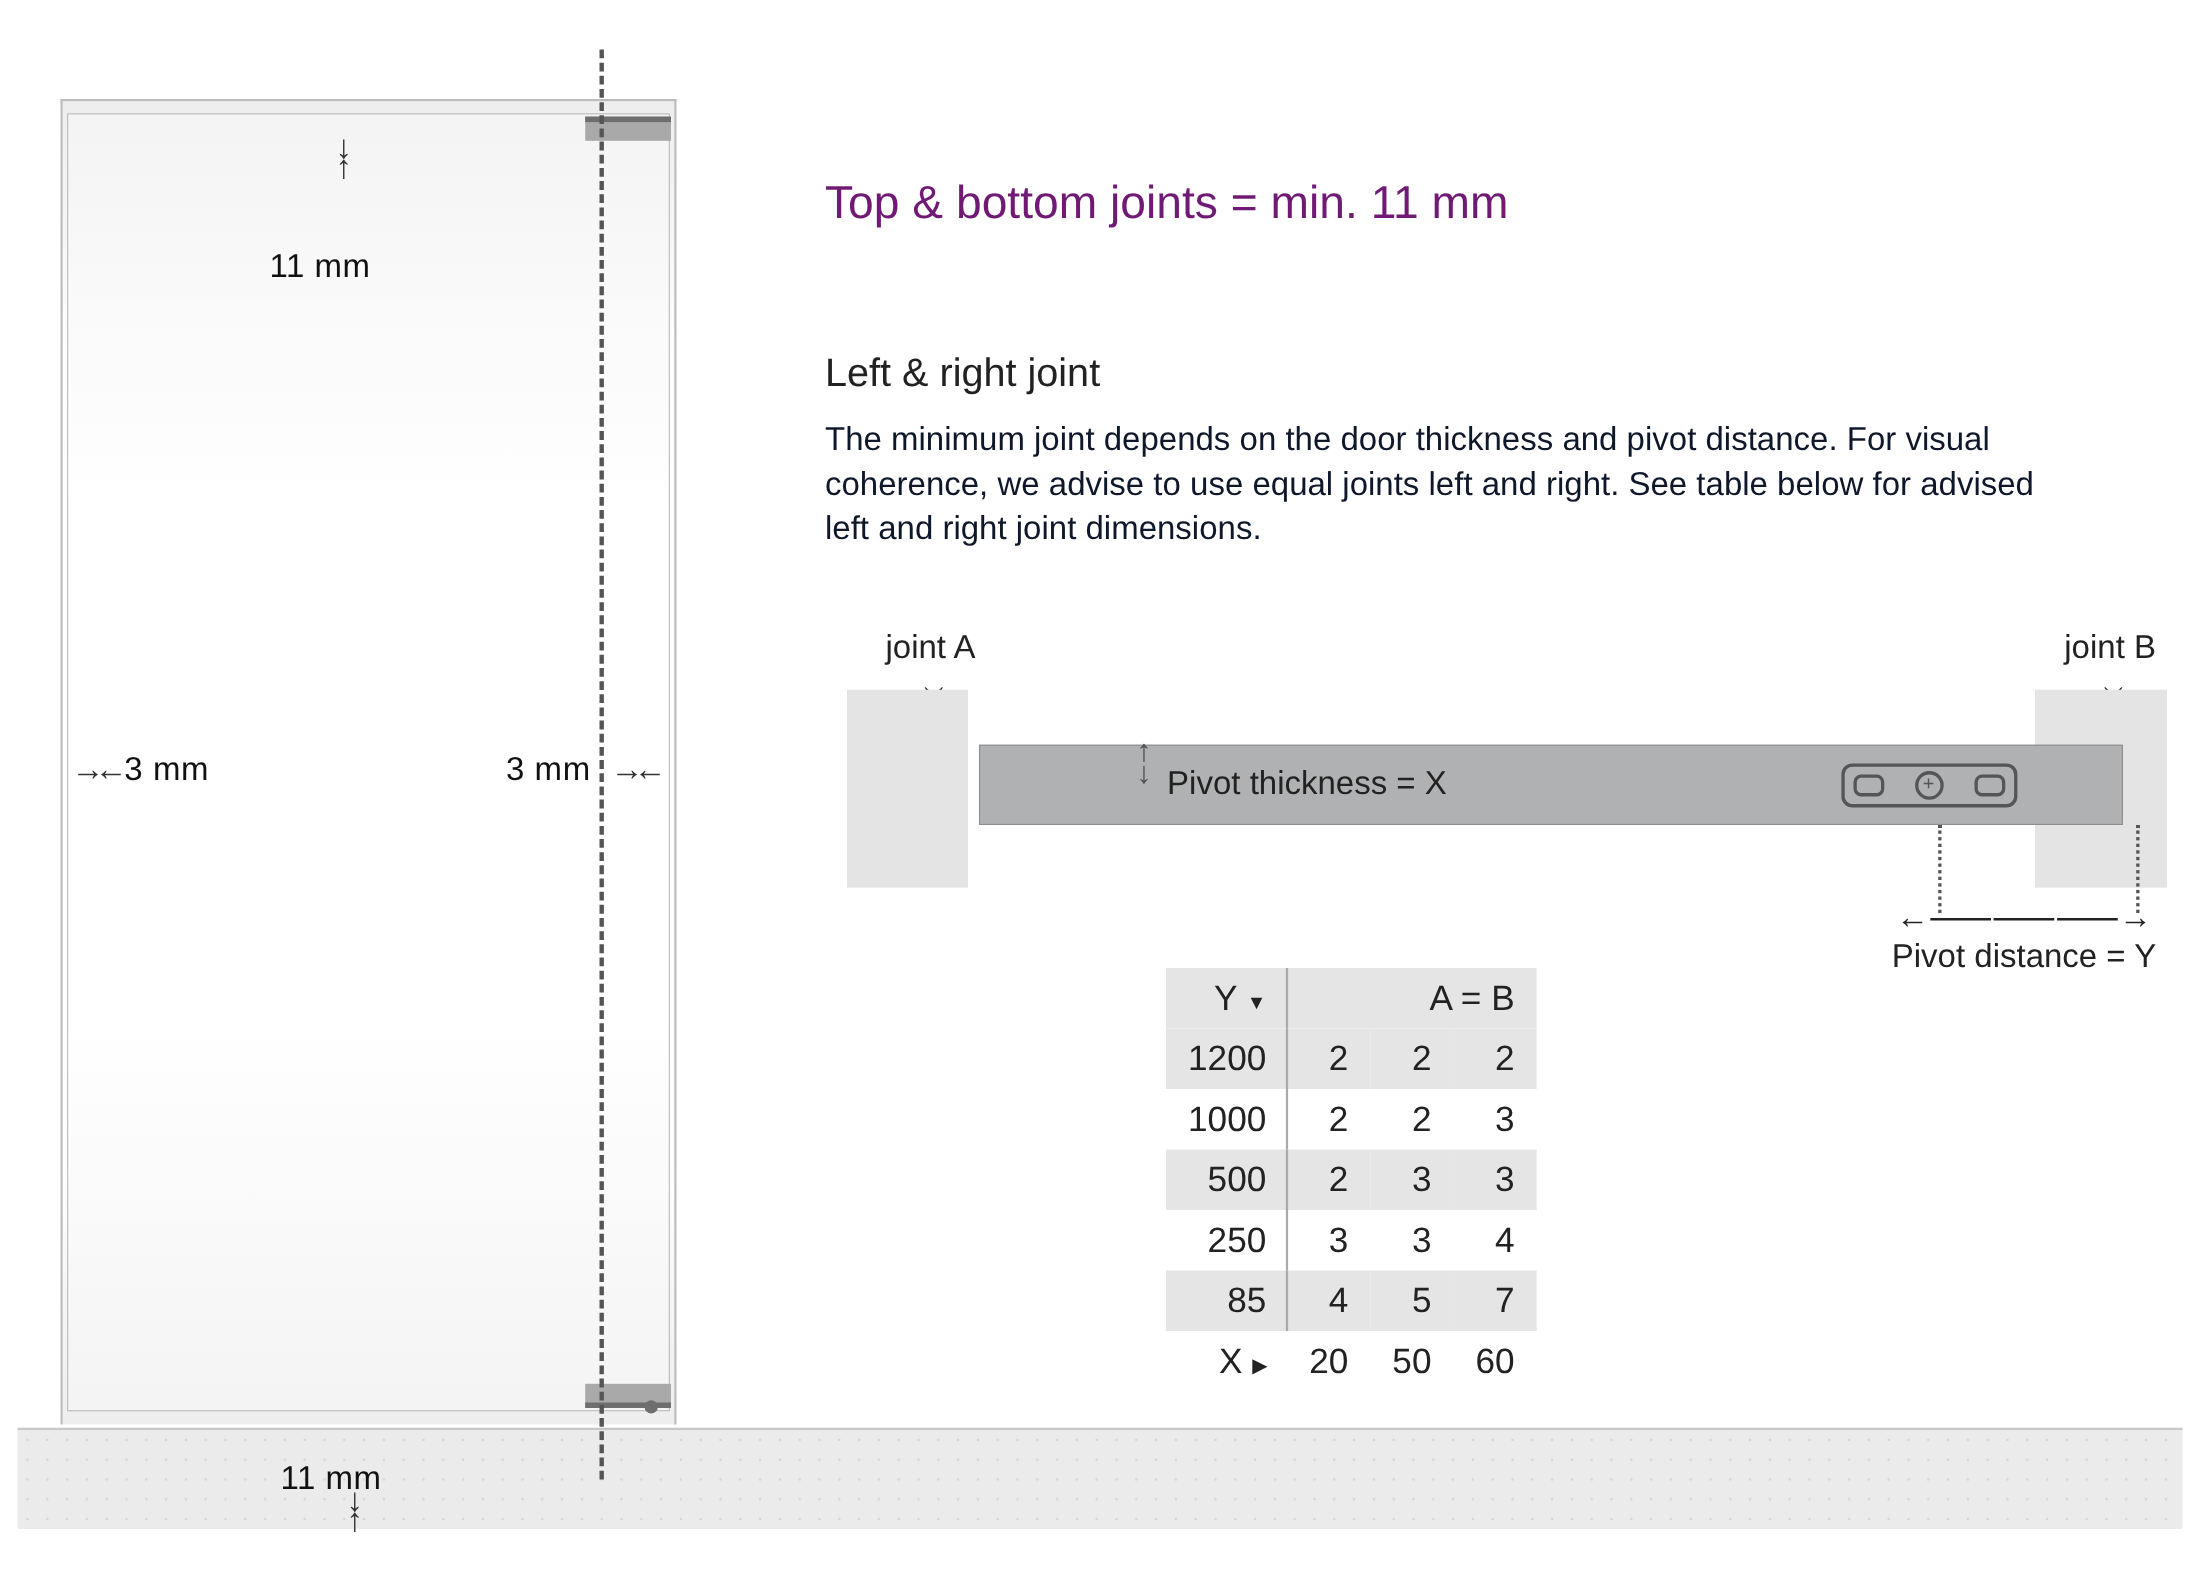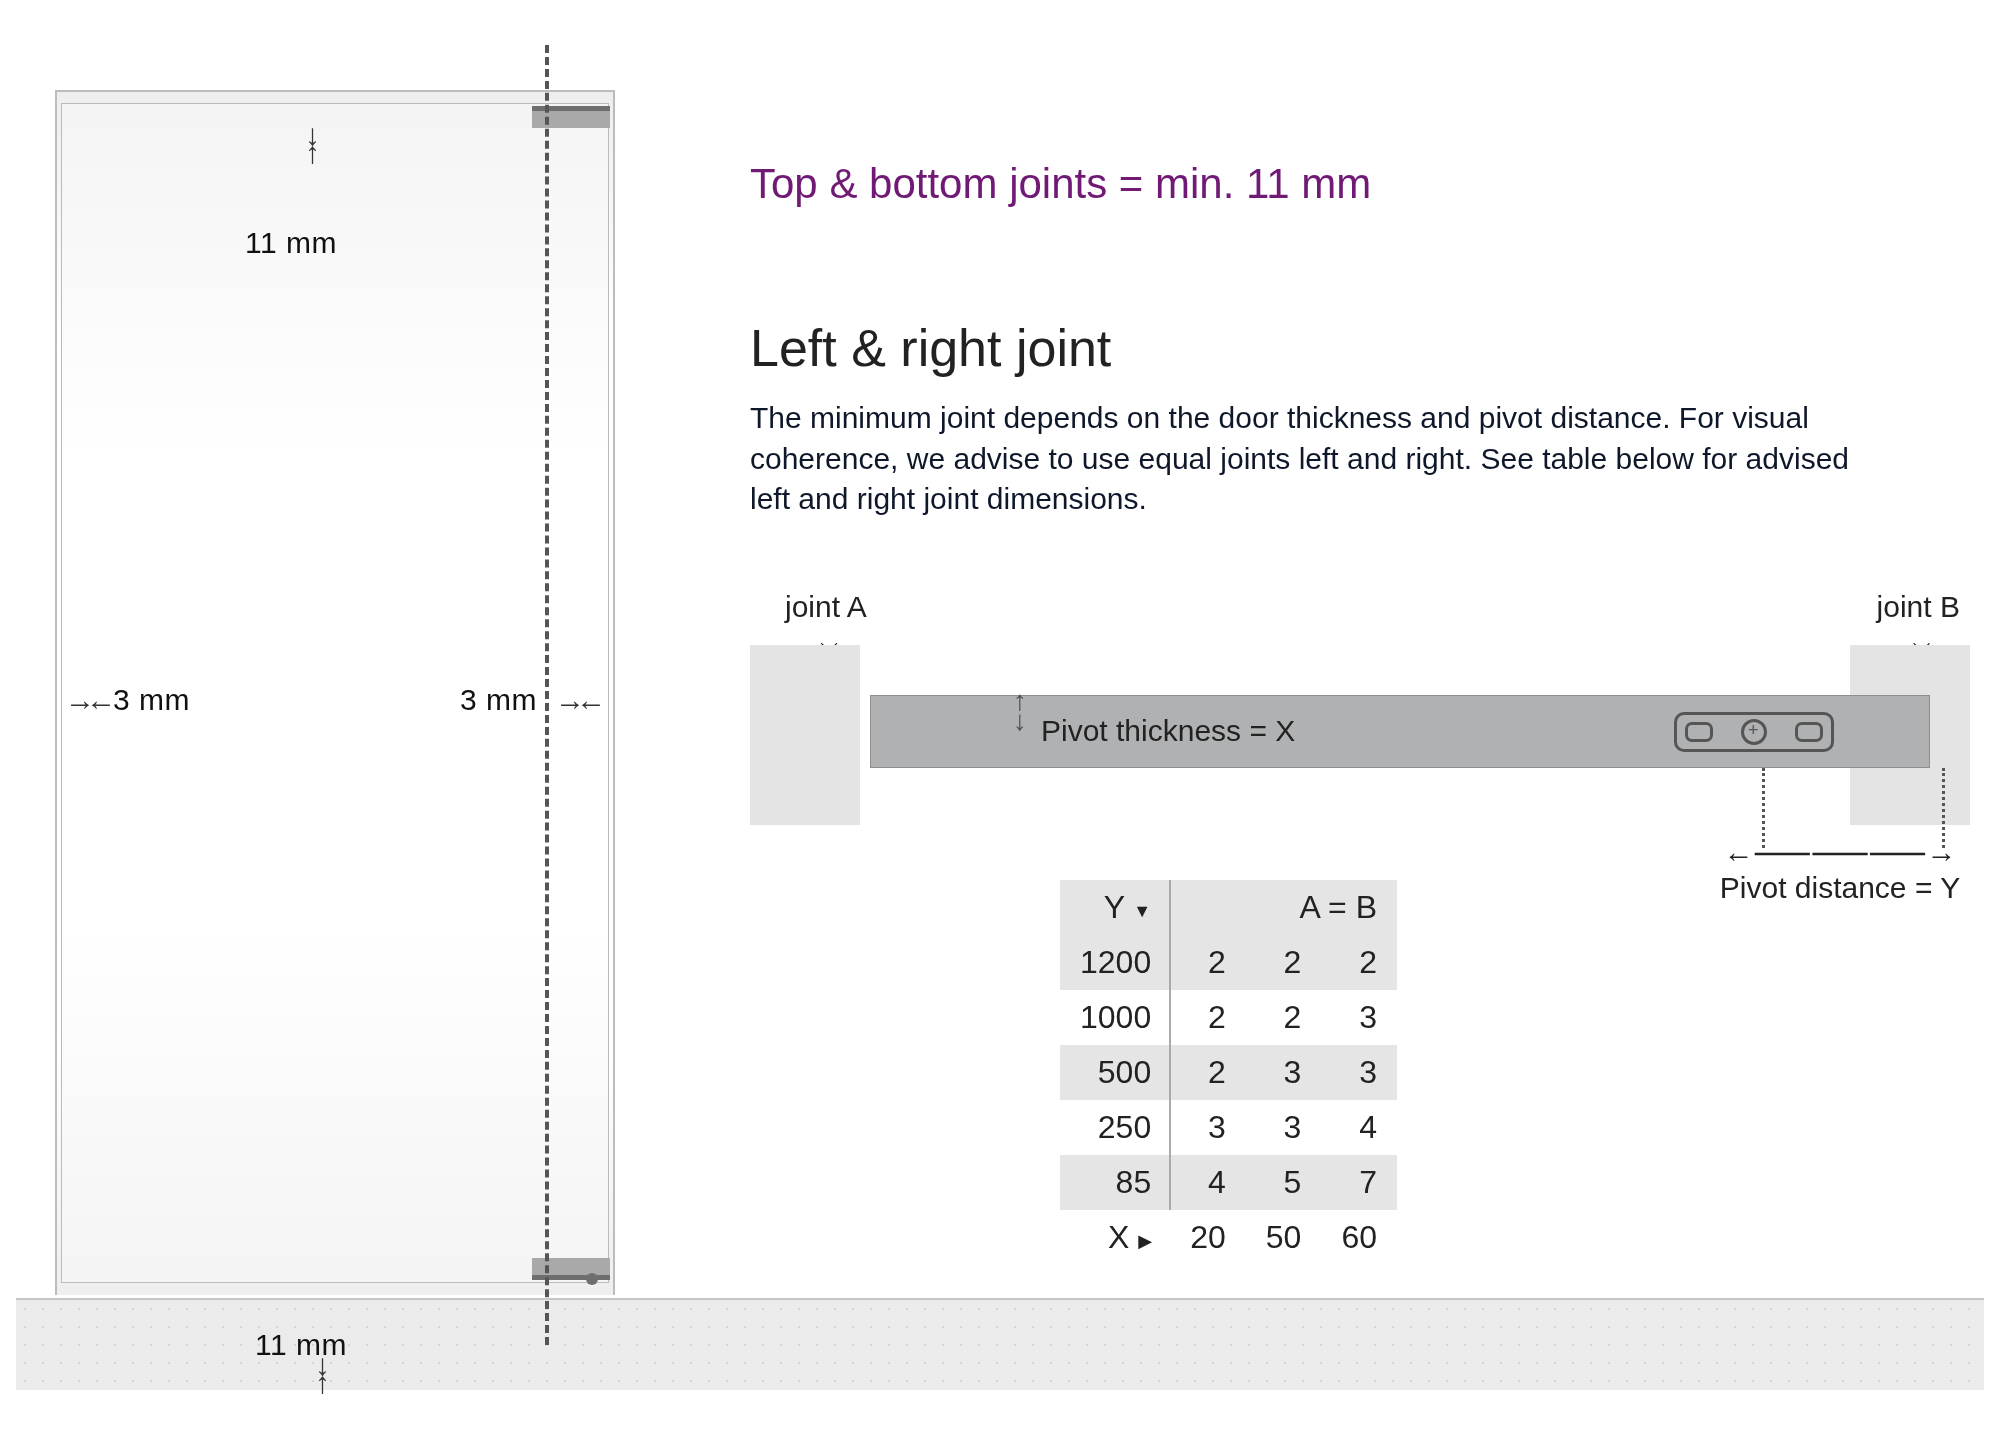--- a/index.html
+++ b/index.html
@@ -70,25 +70,25 @@
     background-image: radial-gradient(#c3c3c3 1px, transparent 1.5px);
     background-size: 18px 18px; opacity: .55;
   }
 
   
   .content {
     position: absolute; left: 750px; top: 160px; width: 1180px;
     color: #505050;
   }
   .h1 { font-size: 42px; color:#701a75; font-weight: 400; margin-bottom: 110px; }
-  .h2 { font-size: 52px; color:#222; font-weight: 500; margin-bottom: 20px; }
+  .h2 { font-size: 36px; color:#222; font-weight: 500; margin-bottom: 20px; }
   .para { font-size: 30px; line-height: 1.35; color:#0f172a; max-width: 1130px; }
 
   
-  .topview { position: relative; margin-top: 70px; height: 300px; }
+  .topview { position: relative; margin-top: 70px; height: 300px; margin-left: 20px; }
   .wallL { position:absolute; left:0; top:55px; width:110px; height:180px; background:#e4e4e4; }
   .wallR { position:absolute; right:-40px; top:55px; width:120px; height:180px; background:#e4e4e4; }
   .tv-door { position:absolute; left:120px; top:105px; right:0px; height:73px;
     background:#b0b1b2; border:1.5px solid #8d8e8f; }
   .tv-door .thk { position:absolute; left:170px; top:18px; font-size:30px; color:#222; }
   .tv-door .thk-arrow { position:absolute; left:142px; top:-5px; font-size:28px; line-height:20px; }
 
   .pivot { position:absolute; right:95px; top:16px; width:160px; height:40px;
     border:3px solid #555; border-radius:10px; background:#b0b1b2; }
   .pivot .slot { position:absolute; top:7px; width:28px; height:20px;

